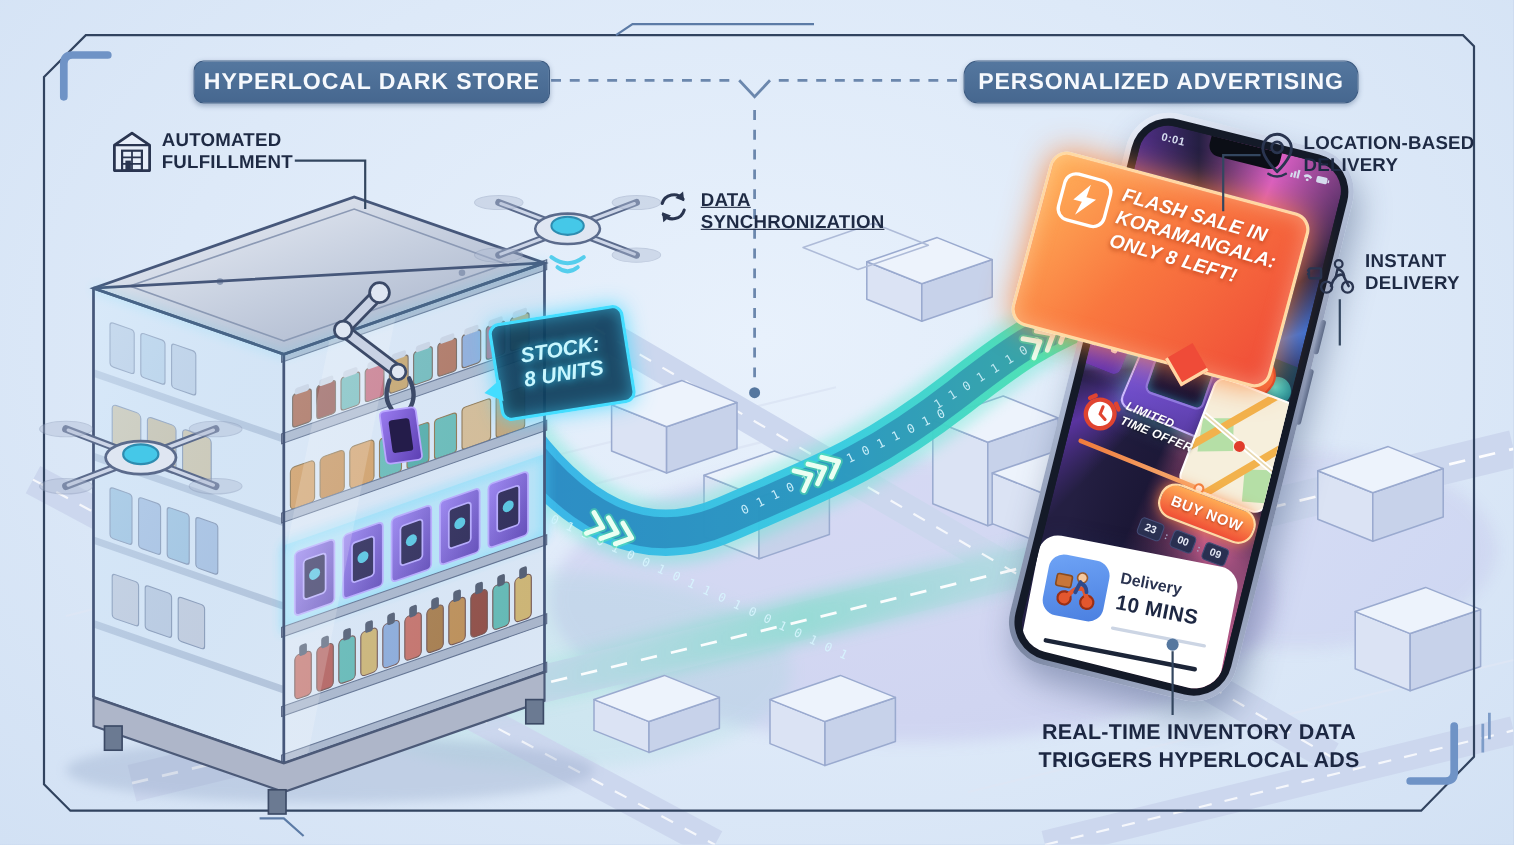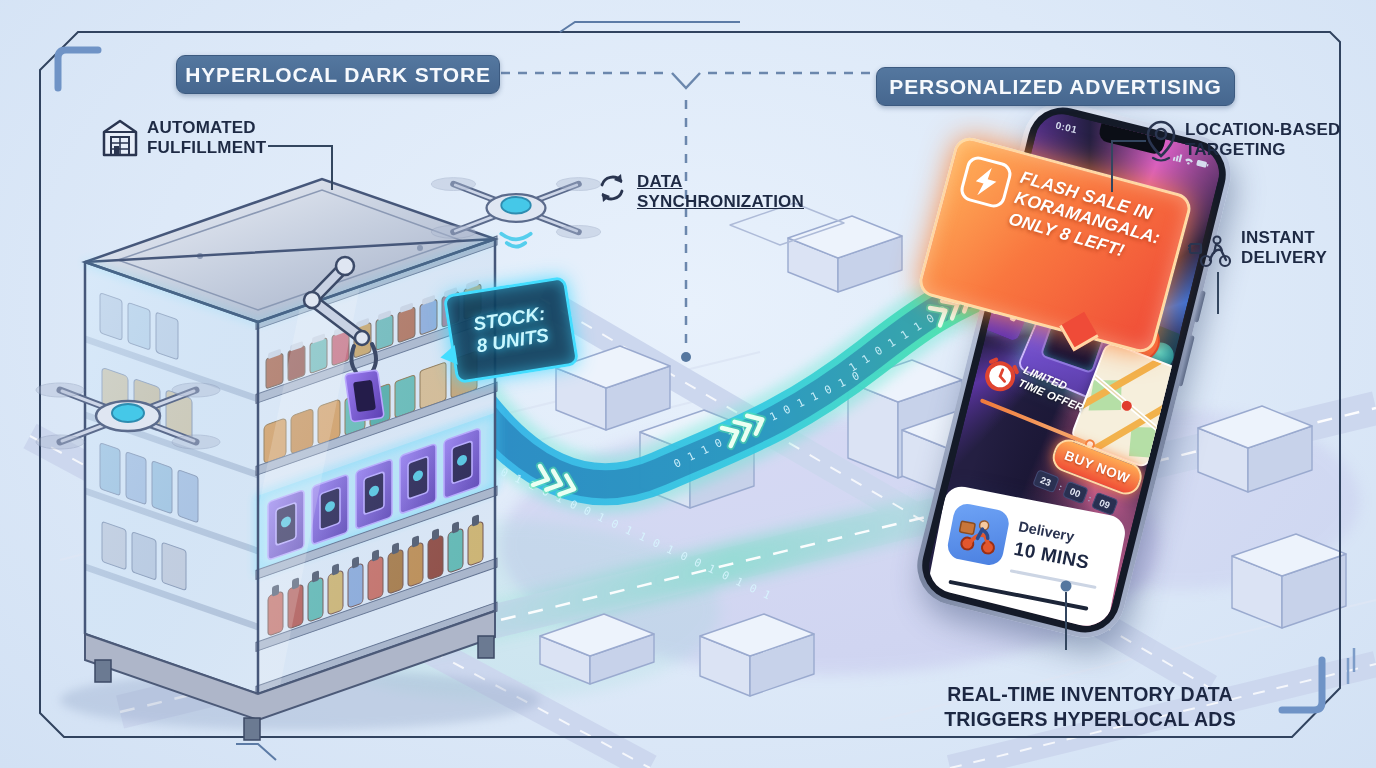--- a/index.html
+++ b/index.html
@@ -12,27 +12,27 @@
   svg{display:block;}
   
   .banner{
     position:absolute;height:37px;border-radius:9px;
     background:linear-gradient(180deg,#54779f,#46678f);
     border:1px solid #3c5a80;box-shadow:0 2px 5px rgba(40,70,110,.35);
     color:#f6f9fd;font-weight:800;font-size:21px;letter-spacing:.8px;
     display:flex;align-items:center;justify-content:center;white-space:nowrap;
   }
   .banner-left{left:176px;top:55px;width:322px;}
-  .banner-right{left:876px;top:67px;width:357px;}
+  .banner-right{left:876px;top:55px;width:357px;border-radius:13px;}
   
   .callout{position:absolute;display:flex;align-items:flex-start;gap:9px;color:#1e2a44;}
   .callout .txt{font-weight:800;font-size:17px;line-height:1.18;white-space:pre-line;letter-spacing:.2px;}
   .bottom-note{
     position:absolute;left:930px;top:654px;width:320px;text-align:center;
-    color:#1c2742;font-weight:800;font-size:19.5px;line-height:1.3;white-space:pre-line;letter-spacing:.2px;margin-top:28px;
+    color:#1c2742;font-weight:800;font-size:19.5px;line-height:1.3;white-space:pre-line;letter-spacing:.2px;
   }
   
   .stock-bubble{
     position:absolute;left:449px;top:285px;width:118px;height:84px;
     transform:rotate(-9deg);border-radius:10px;
     background:rgba(14,62,92,.93);border:3px solid #43ddff;
     box-shadow:0 0 18px rgba(64,216,255,.8), inset 0 0 14px rgba(64,216,255,.5);
     display:flex;align-items:center;justify-content:center;text-align:center;
   }
   .stock-bubble .txt{
@@ -644,21 +644,21 @@
 SYNCHRONIZATION</div>
   </div>
 
   <div class="callout" style="left:1146px;top:120px;">
     <svg width="30" height="42" viewBox="0 0 30 42">
       <path d="M15,2 C22,2 28,8 28,15 C28,24 15,36 15,36 C15,36 2,24 2,15 C2,8 8,2 15,2 Z" fill="none" stroke="#2a3550" stroke-width="2.6"></path>
       <circle cx="15" cy="14" r="5" fill="none" stroke="#2a3550" stroke-width="2.4"></circle>
       <path d="M7,38 Q15,43 23,38" fill="none" stroke="#2a3550" stroke-width="2.2" stroke-linecap="round"></path>
     </svg>
     <div class="txt">LOCATION-BASED
-TARGETING</div>
+DELIVERY</div>
   </div>
 
   <div class="callout" style="left:1188px;top:228px;align-items:flex-end;">
     <svg width="44" height="34" viewBox="0 0 44 34">
       <rect x="2" y="10" width="11" height="9" rx="1.5" fill="none" stroke="#2a3550" stroke-width="2.2"></rect>
       <path d="M0,12 H2 M0,15 H2" stroke="#2a3550" stroke-width="1.8"></path>
       <circle cx="18" cy="27" r="5" fill="none" stroke="#2a3550" stroke-width="2.2"></circle>
       <circle cx="37" cy="27" r="5" fill="none" stroke="#2a3550" stroke-width="2.2"></circle>
       <path d="M22,26 Q26,14 33,16 L38,26" fill="none" stroke="#2a3550" stroke-width="2.4" stroke-linecap="round"></path>
       <circle cx="29" cy="6" r="3.5" fill="none" stroke="#2a3550" stroke-width="2"></circle>

